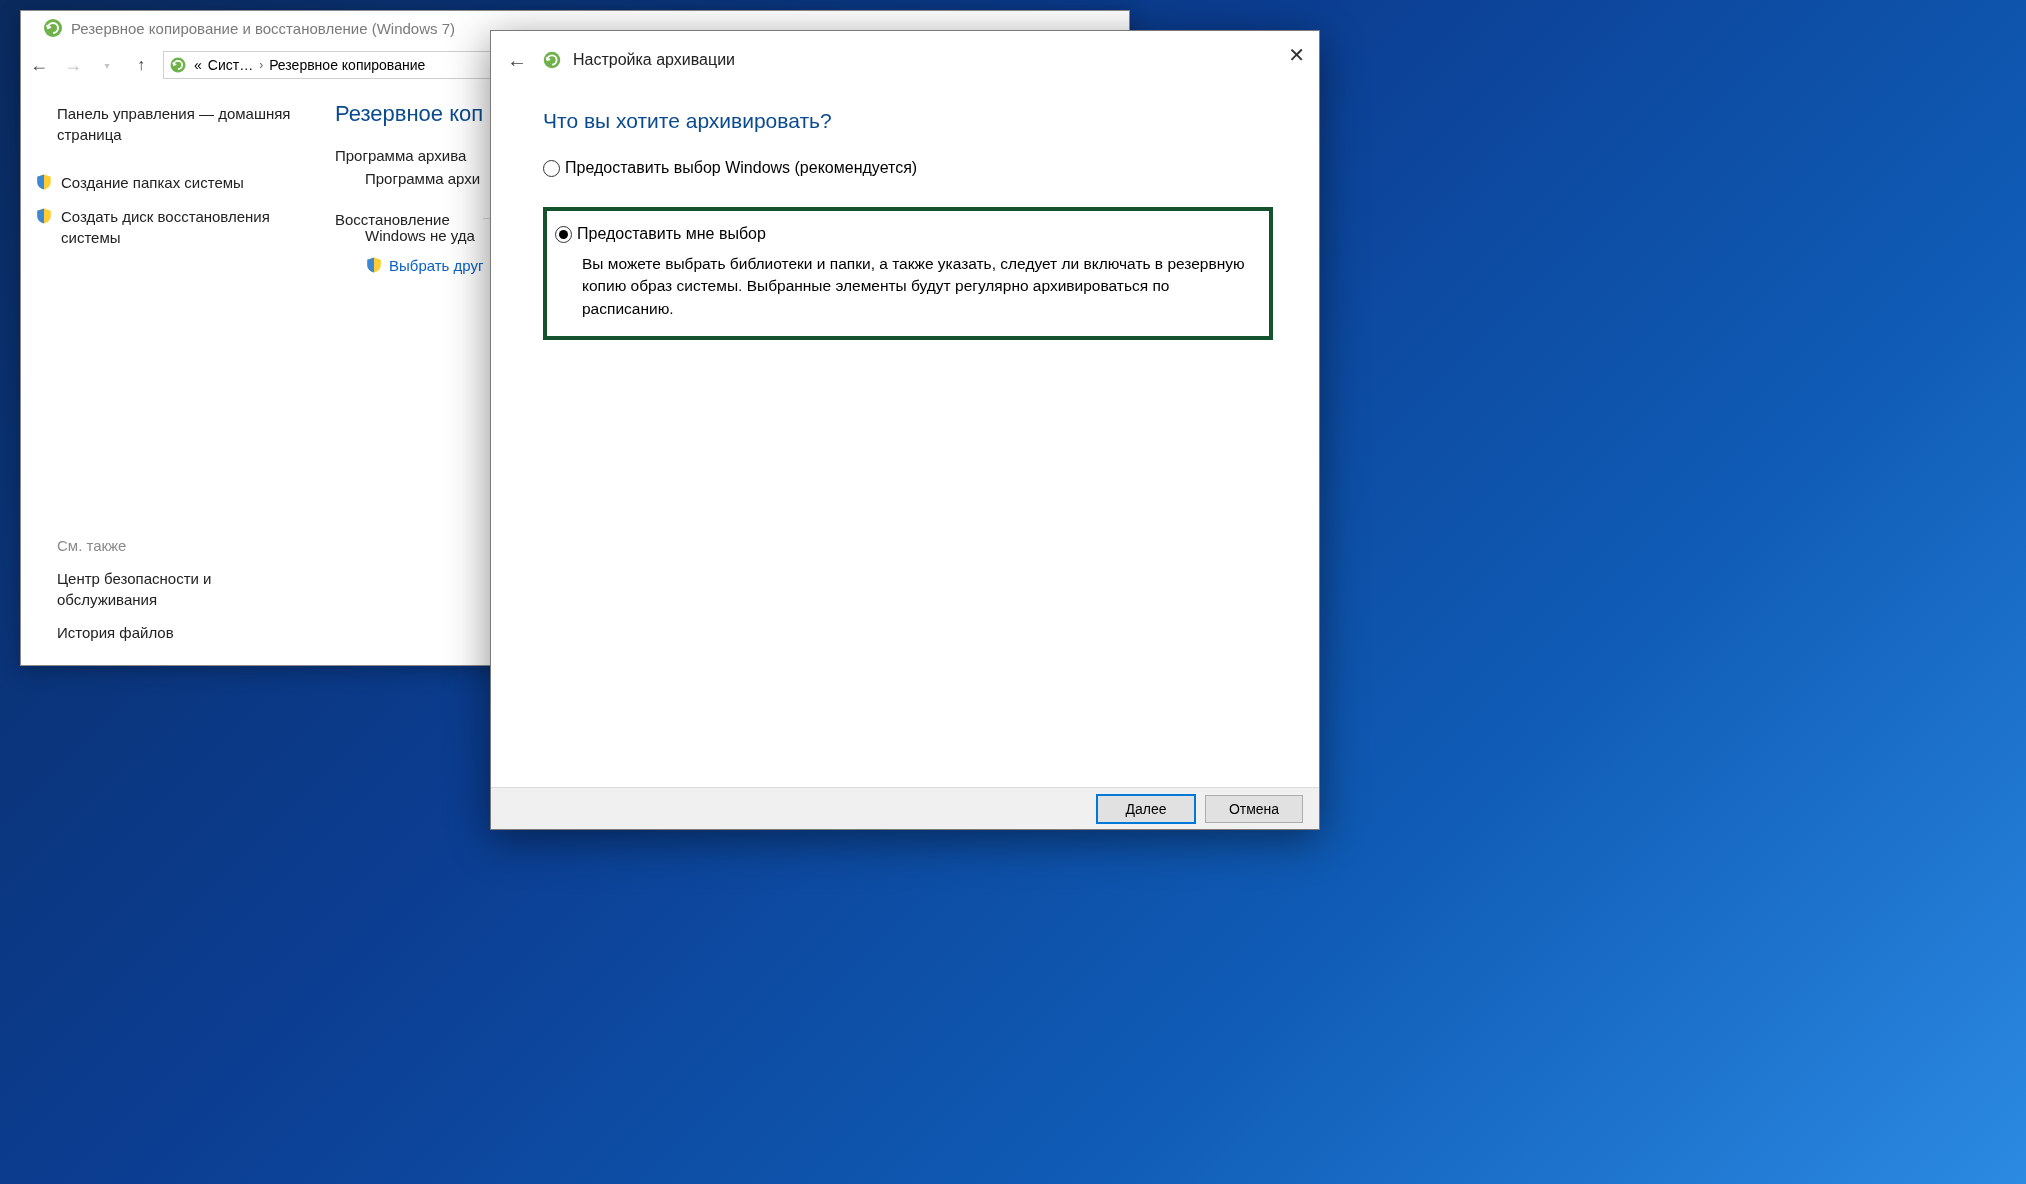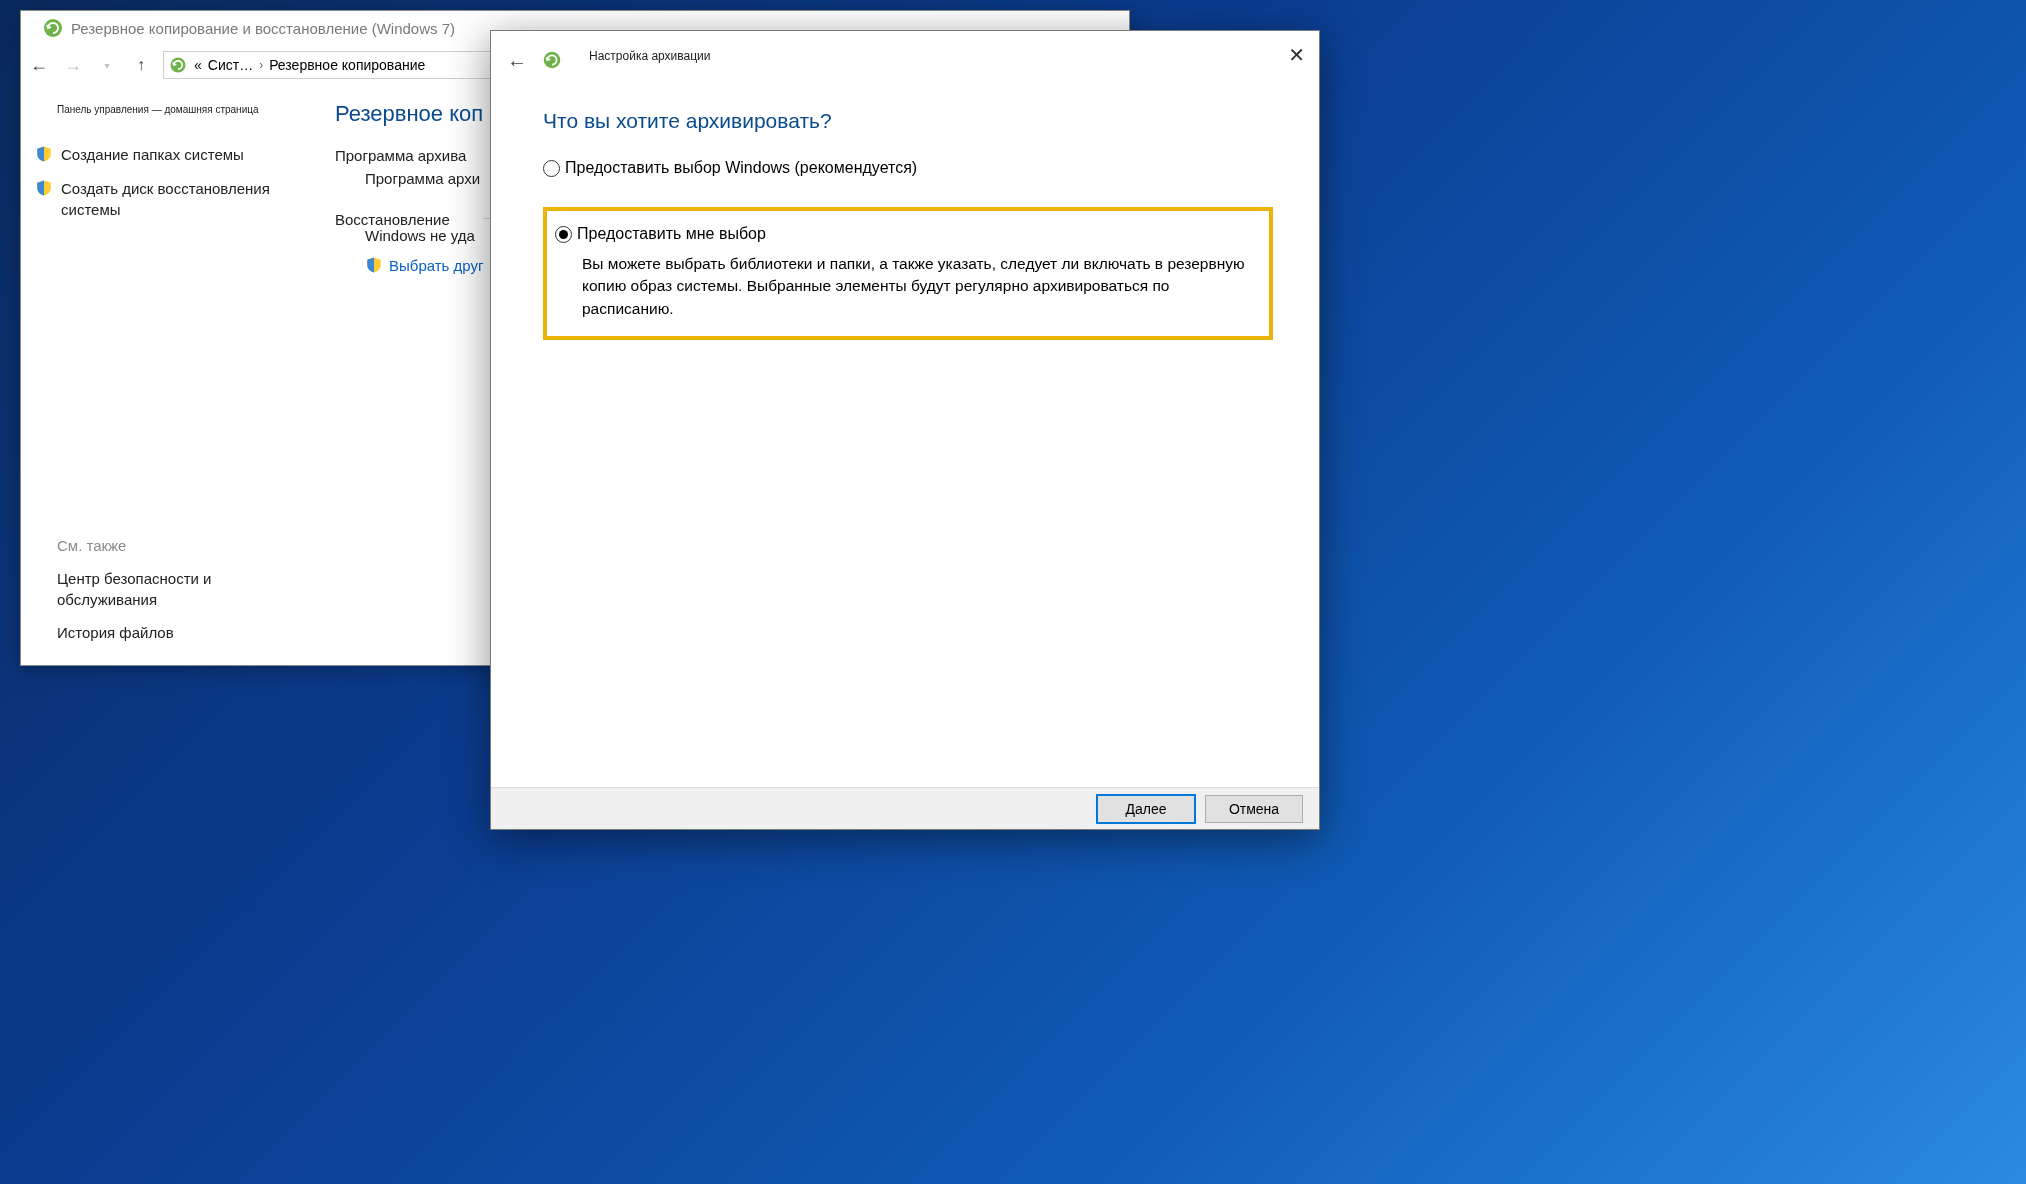--- a/index.html
+++ b/index.html
@@ -33,21 +33,21 @@
   .bc-bar {
     flex:1; height:28px; border:1px solid #cfcfcf; display:flex; align-items:center; padding:0 4px; gap:6px;
   }
   .bc-icon { width:20px; height:20px; }
   .bc-seg { font-size:14px; color:#000; display:flex; align-items:center; gap:6px; }
   .bc-chevron { color:#666; font-size:12px; }
 
   .cp-body { display:flex; height:calc(100% - 74px); }
   .cp-left { width:296px; padding:18px 14px 10px 36px; display:flex; flex-direction:column; }
   .cp-right { flex:1; padding:16px 8px 10px 18px; }
-  .cp-link-home { color:#222; font-size:10px; line-height:1.4; margin-bottom:28px; }
+  .cp-link-home { color:#222; font-size:15px; line-height:1.4; margin-bottom:28px; }
   .cp-task { display:flex; align-items:flex-start; gap:8px; margin-bottom:14px; margin-left:-22px; }
   .cp-task .txt { color:#222; font-size:15px; line-height:1.35; }
   .cp-seealso { margin-top:auto; color:#8a8a8a; font-size:15px; margin-bottom:14px; }
   .cp-sa-link { color:#222; font-size:15px; line-height:1.4; margin-bottom:12px; }
 
   .cp-h1 { color:#0a4b8f; font-size:22px; font-weight:400; margin-bottom:20px; }
   .cp-sub { color:#222; font-size:15px; margin-bottom:6px; }
   .cp-sub2 { color:#222; font-size:15px; margin-left:30px; margin-bottom:24px; }
   .cp-sect { color:#222; font-size:15px; margin-top:10px; margin-bottom:8px; position:relative; }
   .cp-sect::after { content:""; position:absolute; left:140px; right:0; top:50%; }
@@ -56,33 +56,33 @@
   .cp-action { color:#0b61c4; font-size:15px; margin-left:30px; display:flex; align-items:center; gap:6px; }
 
   
   .dlg {
     position:absolute; left:490px; top:30px; width:830px; height:800px;
     background:#fff; border:1px solid #7a7a7a;
     box-shadow: 0 10px 40px rgba(0,0,0,.45);
   }
   .dlg-top { height:58px; display:flex; align-items:center; padding:0 14px; gap:12px; }
   .dlg-back-arrow { font-size:20px; color:#404040; }
-  .dlg-title { font-size:12px; color:#222; display:flex; align-items:flex-start; gap:26px; }
+  .dlg-title { font-size:16px; color:#222; display:flex; align-items:center; gap:10px; }
   .dlg-close { position:absolute; right:14px; top:12px; font-size:20px; color:#333; }
 
   .dlg-body { padding: 20px 46px 0 52px; }
   .dlg-h { color:#0a4b8f; font-size:21px; font-weight:400; margin-bottom:26px; }
   .opt { margin-bottom:18px; }
   .opt-row { display:flex; align-items:center; gap:5px; }
   .radio { width:17px; height:17px; border:1.5px solid #333; border-radius:50%; display:inline-flex; align-items:center; justify-content:center; flex-shrink:0; }
   .radio.checked::after { content:""; width:9px; height:9px; background:#000; border-radius:50%; }
   .opt-label { font-size:16px; color:#000; }
   .opt-desc { font-size:15.5px; color:#000; margin:10px 6px 0 27px; line-height:1.45; }
 
-  .hl-box { border:4px solid #eab308; padding:14px 12px 16px 8px; margin-top:30px; }
+  .hl-box { border:4px solid #14532d; padding:14px 12px 16px 8px; margin-top:30px; }
 
   .dlg-footer {
     position:absolute; bottom:0; left:0; right:0; height:42px; background:#f0f0f0;
     display:flex; align-items:center; justify-content:flex-end; gap:10px; padding:0 16px;
     border-top:1px solid #dcdcdc;
   }
   .btn {
     min-width:98px; height:28px; background:#e1e1e1; border:1px solid #adadad;
     display:flex; align-items:center; justify-content:center; font-size:14px; color:#000;
   }

